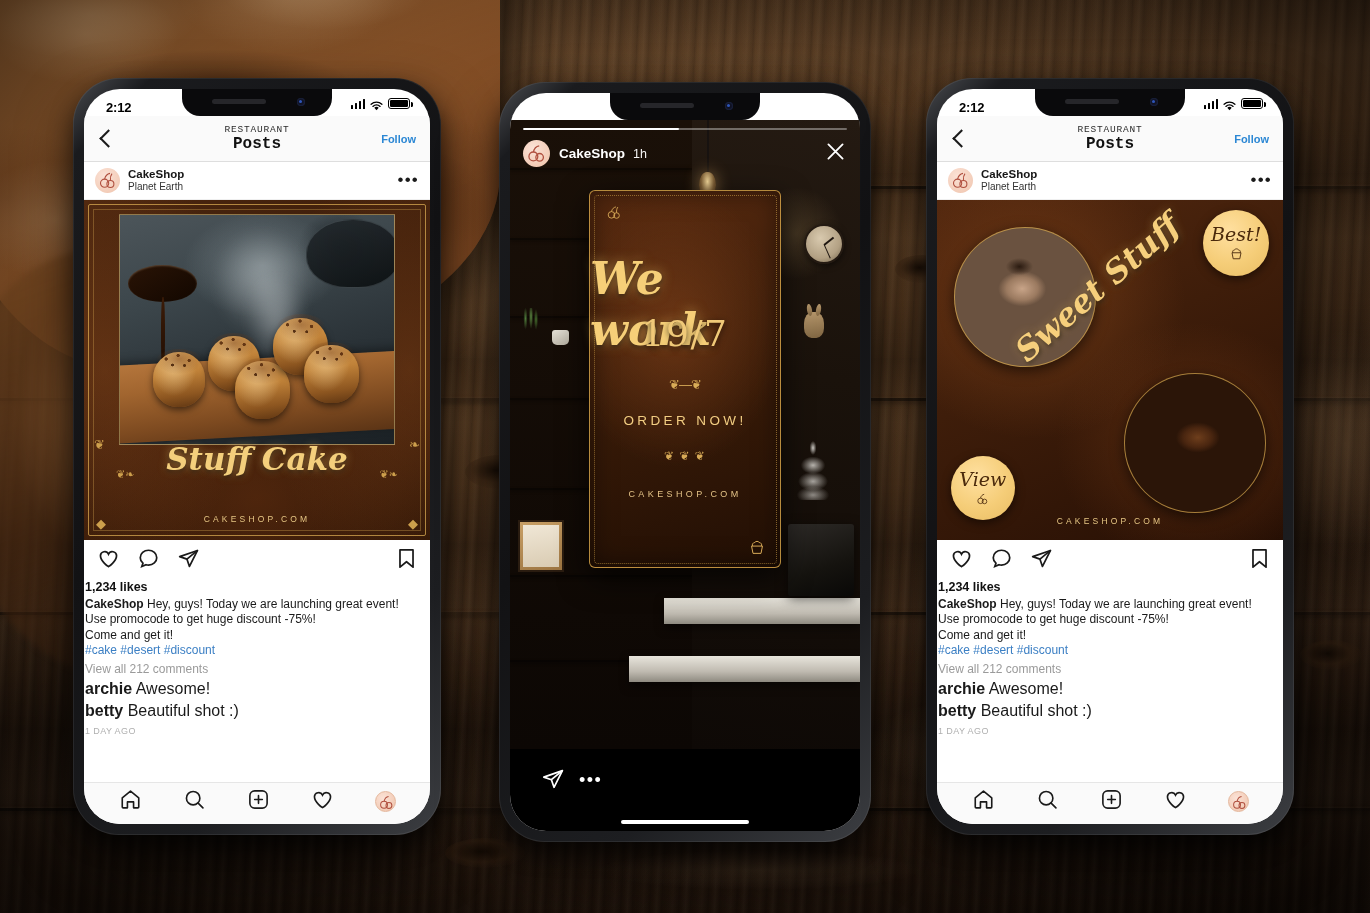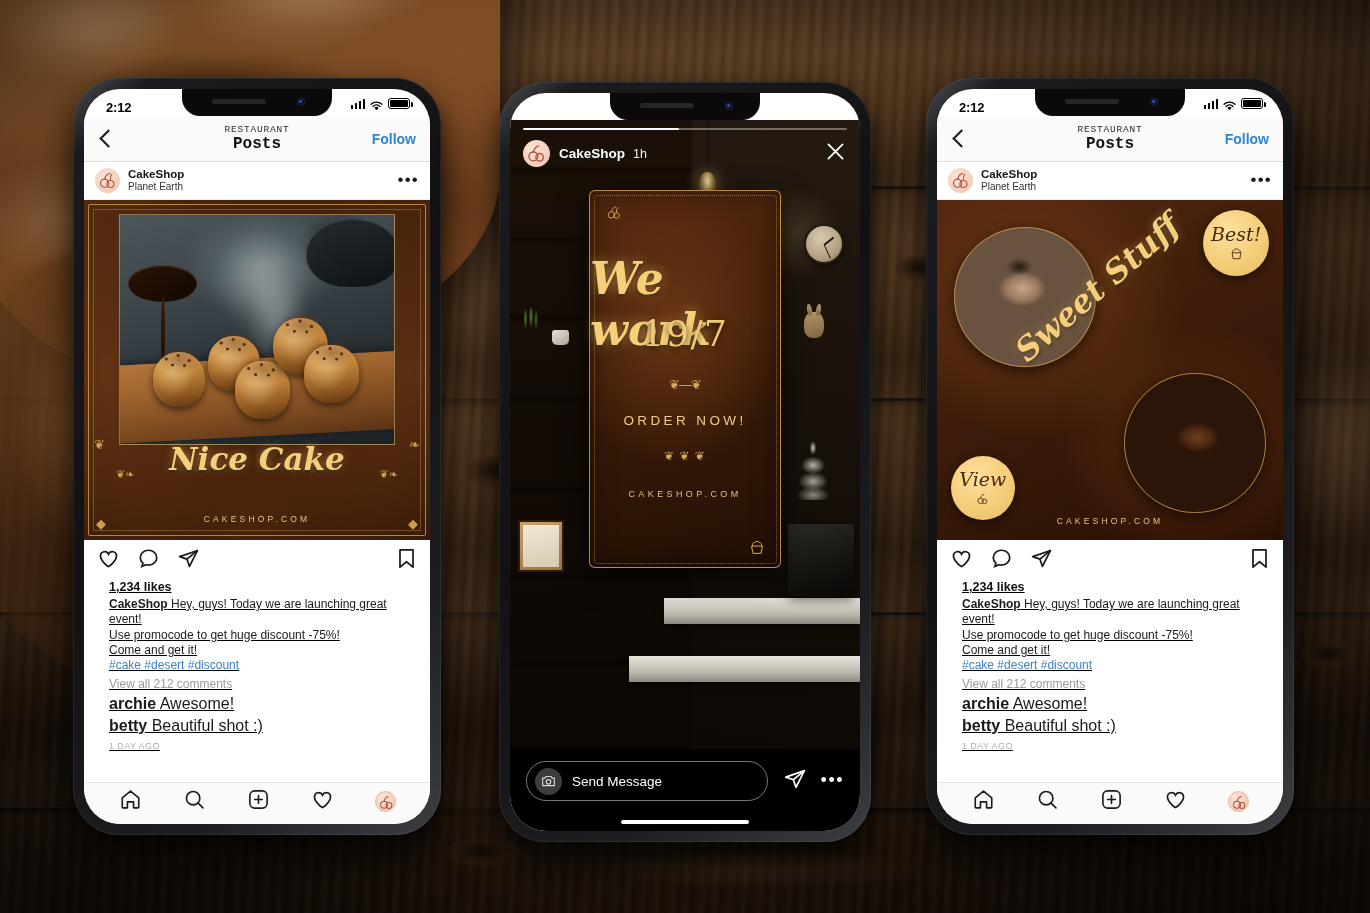--- a/index.html
+++ b/index.html
@@ -145,21 +145,21 @@
     content:''; position:absolute; left:4px; top:1px; width:11px; height:11px;
     border-left:2.2px solid #1a1a1a; border-bottom:2.2px solid #1a1a1a;
     transform:rotate(45deg);
   }
   .nav-center {
     position:absolute; left:50%; top:50%; transform:translate(-50%,-50%);
     text-align:center; line-height:1.08;font-family:Liberation Mono, monospace;
   }
   .nav-kicker { font-size:9.5px; letter-spacing:0.8px; color:#2b2b2b; font-weight:500; }
   .nav-title { font-size:16px; font-weight:bold; color:#111; margin-top:1px; }
-  .follow-btn { margin-left:auto; color:#2b87d4; font-size:14px; font-weight:bold; cursor:pointer; }
+  .follow-btn { margin-left:auto; color:#2b87d4; font-size:11px; font-weight:bold; cursor:pointer; }
 
   .ig-postheader {
     height:38px; display:flex; align-items:center; padding:0 11px;
     background:#fff; border-bottom:1px solid #efefef;
   }
   .avatar {
     width:25px; height:25px; border-radius:50%; flex:none;
     background:radial-gradient(circle at 38% 32%, #fbe2d6, #f3cdb9 70%, #eec0a8);
     position:relative; overflow:hidden;
   }
@@ -252,21 +252,21 @@
   }
   .corner-orn { position:absolute; color:#d8aa52; font-size:13px; line-height:1; opacity:0.92; }
 
   
   .ig-actions {
     height:40px; display:flex; align-items:center; padding:0 13px; background:#fff;
   }
   .ig-actions .ic { cursor:pointer; margin-right:17px; }
   .ig-actions .save { margin-left:auto; margin-right:0; }
 
-  .ig-caption { padding:0 25px 6px; background:#fff;text-decoration:underline; }
+  .ig-caption { padding:0 1px 6px; background:#fff; }
   .likes { font-size:12.5px; font-weight:bold; color:#111; margin-bottom:3px; }
   .cap-line { font-size:12px; color:#1a1a1a; line-height:1.28; }
   .cap-user { font-weight:bold; }
   .tags { font-size:12px; color:#3b7fc4; line-height:1.3; }
   .viewall { font-size:12px; color:#9a9a9a; margin-top:3px; }
   .comment { font-size:16px; color:#1a1a1a; margin-top:4px; }
   .comment b { font-weight:bold; }
   .ago { font-size:9px; color:#b0b0b0; letter-spacing:0.4px; margin-top:6px; }
 
   .ig-tabbar {
@@ -596,21 +596,21 @@
         <div class="profit" style="left:56%;top:45%;width:20%;height:25%"></div>
         <div class="profit" style="left:67%;top:57%;width:20%;height:25%"></div>
       </div>
 
       <div class="gold-frame"></div>
       <div class="corner-orn" style="left:10px;top:70%">❦</div>
       <div class="corner-orn" style="right:10px;top:70%">❧</div>
       <div class="corner-orn" style="left:12px;bottom:10px">◆</div>
       <div class="corner-orn" style="right:12px;bottom:10px">◆</div>
 
-      <div class="brand-script" style="top:71%;font-size:31px">Nice Cake</div>
+      <div class="brand-script" style="top:71%;font-size:31px">Stuff Cake</div>
       <div class="brand-url" style="bottom:16px;font-size:8.5px">CAKESHOP.COM</div>
       <div class="corner-orn" style="left:32px;top:79%;font-size:11px">❦❧</div>
       <div class="corner-orn" style="right:32px;top:79%;font-size:11px">❦❧</div>
     </div>
 
     <div class="ig-actions">
       <span class="ic">
         <svg width="23" height="23" viewBox="0 0 24 24" fill="none" stroke="#1a1a1a" stroke-width="1.8">
             <path d="M12 20.5S3.6 15 3.6 9.2A4.4 4.4 0 0 1 12 7.4a4.4 4.4 0 0 1 8.4 1.8c0 5.8-8.4 11.3-8.4 11.3Z"></path>
           </svg>
@@ -774,29 +774,20 @@
         <div class="story-time">1h</div>
         <div class="story-close">
           <svg width="23" height="23" viewBox="0 0 24 24" stroke="#fff" stroke-width="1.9" stroke-linecap="round">
               <path d="M4.6 4.6 19.4 19.4M19.4 4.6 4.6 19.4"></path>
             </svg>
         </div>
       </div>
     </div>
 
     <div class="story-bottom">
-      <div class="msg-pill">
-        <div class="msg-cam">
-          <svg width="15" height="14" viewBox="0 0 18 16" fill="none" stroke="#d6d6d6" stroke-width="1.4">
-              <path d="M2 4.6h2.6L6 2.6h6l1.4 2H16v9H2Z"></path>
-              <circle cx="9" cy="9" r="2.7"></circle>
-            </svg>
-        </div>
-        <div class="msg-text">Send Message</div>
-      </div>
       <div class="story-send">
         <svg width="24" height="24" viewBox="0 0 24 24" fill="none" stroke="#fff" stroke-width="1.7" stroke-linejoin="round">
             <path d="M21.4 3.6 2.8 10.1l7.6 2.6 2.6 7.6Z"></path>
             <path d="m10.4 12.7 11-9.1"></path>
           </svg>
       </div>
       <div class="story-dots">•••</div>
     </div>
     <div class="home-ind"></div>
   </div>

